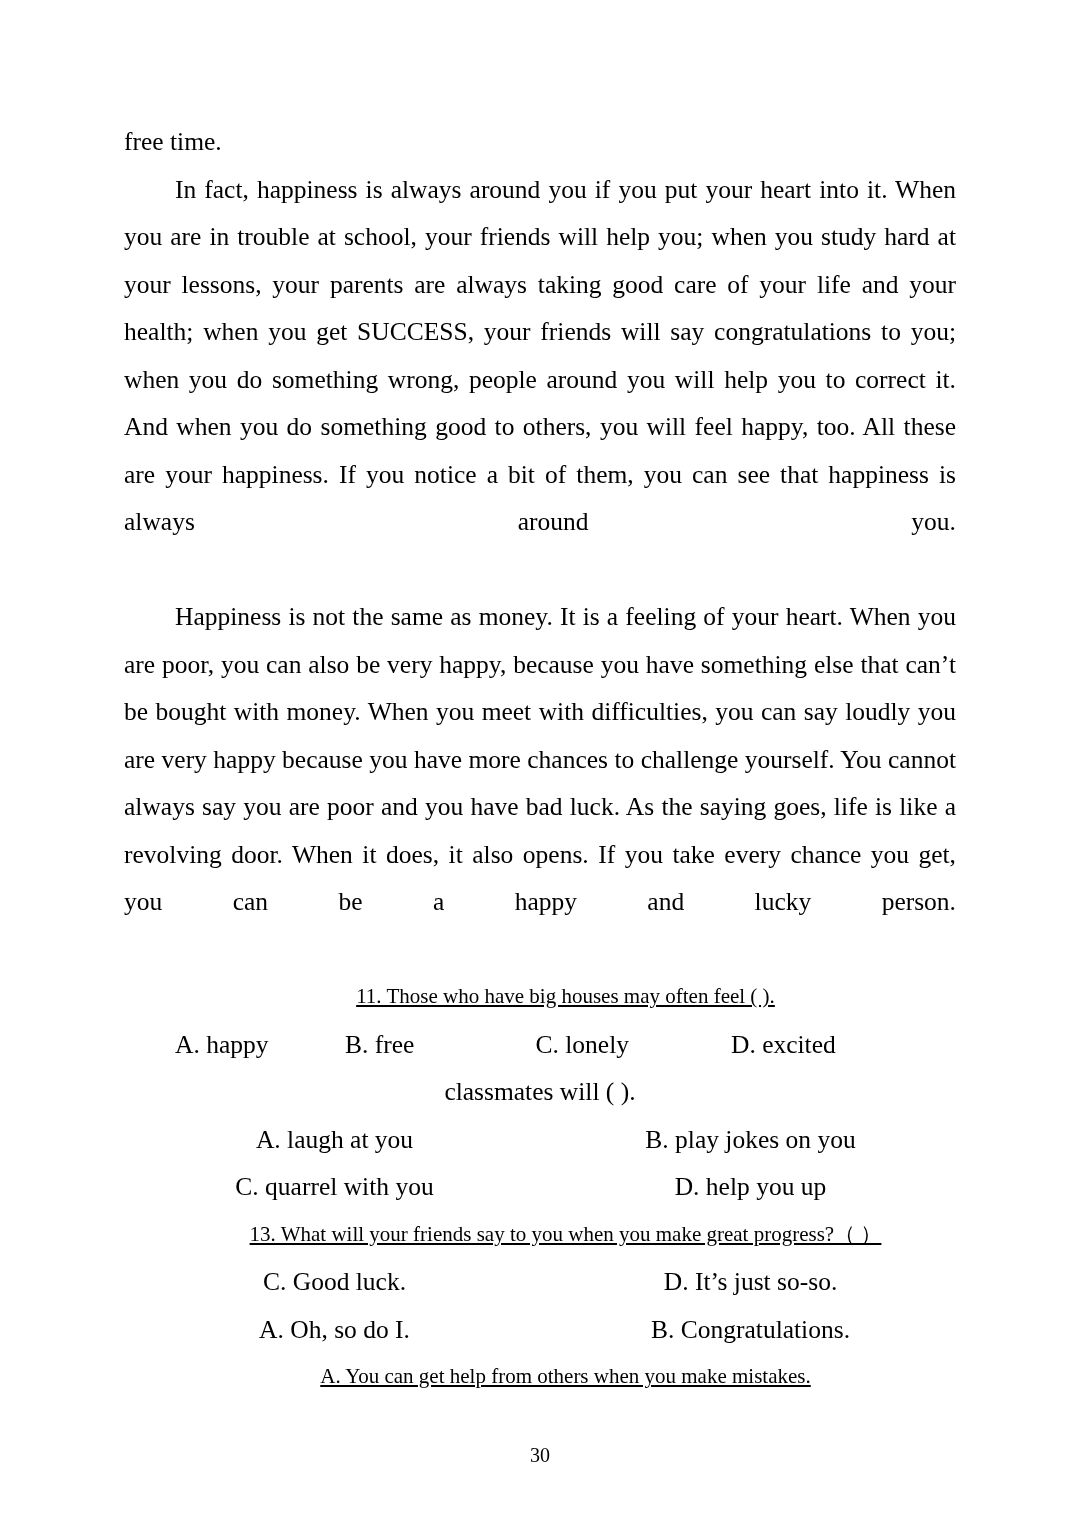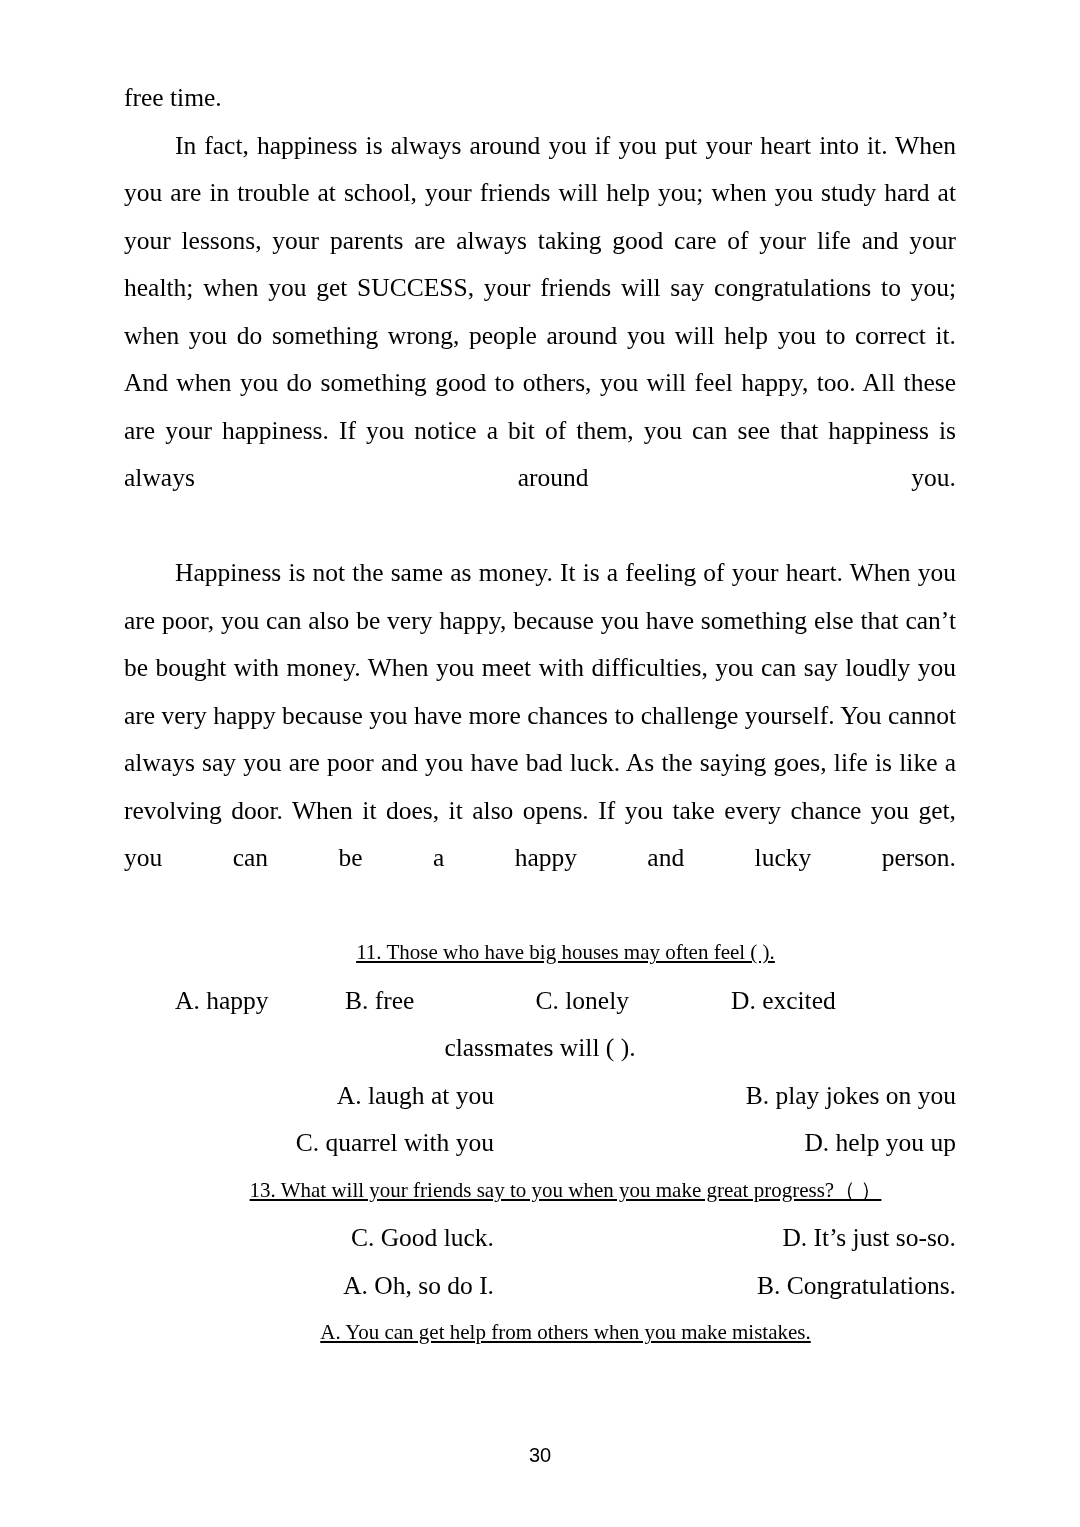--- a/index.html
+++ b/index.html
@@ -15,21 +15,21 @@
     position: relative;
     overflow: hidden;
   }
   .page {
     position: absolute;
     left: 0;
     top: 0;
     width: 1080px;
     height: 1290px;
     box-sizing: border-box;
-    padding: 74px 124px 0 124px;
+    padding: 118px 124px 0 124px;
   }
   .content {
     width: 832px;
   }
   p {
     margin: 0;
     font-size: 25.5px;
     line-height: 47.5px;
     text-align: justify;
     text-justify: inter-word;
@@ -70,38 +70,38 @@
     line-height: 47.5px;
     text-indent: 51px;
     text-align: left;
     white-space: pre;
   }
   .opt-row {
     margin: 0;
     font-size: 25.5px;
     line-height: 47.5px;
     text-indent: 51px;
-    text-align: right;
+    text-align: center;
     display: flex;
   }
   .opt-row .col-a {
     width: 370px;
     flex: 0 0 370px;
   }
   .opt-row .col-b {
     flex: 1 1 auto;
   }
   .footer {
     position: absolute;
     left: 0;
     bottom: 60px;
     width: 1080px;
     text-align: center;
     font-size: 20px;
-    font-family: Liberation Sans, sans-serif;
+    font-family: Liberation Serif, serif;
   }
 </style>
 </head>
 <body>
 
 <div class="page">
   <div class="content">
 
     <p class="nojust">free time.</p>
 

